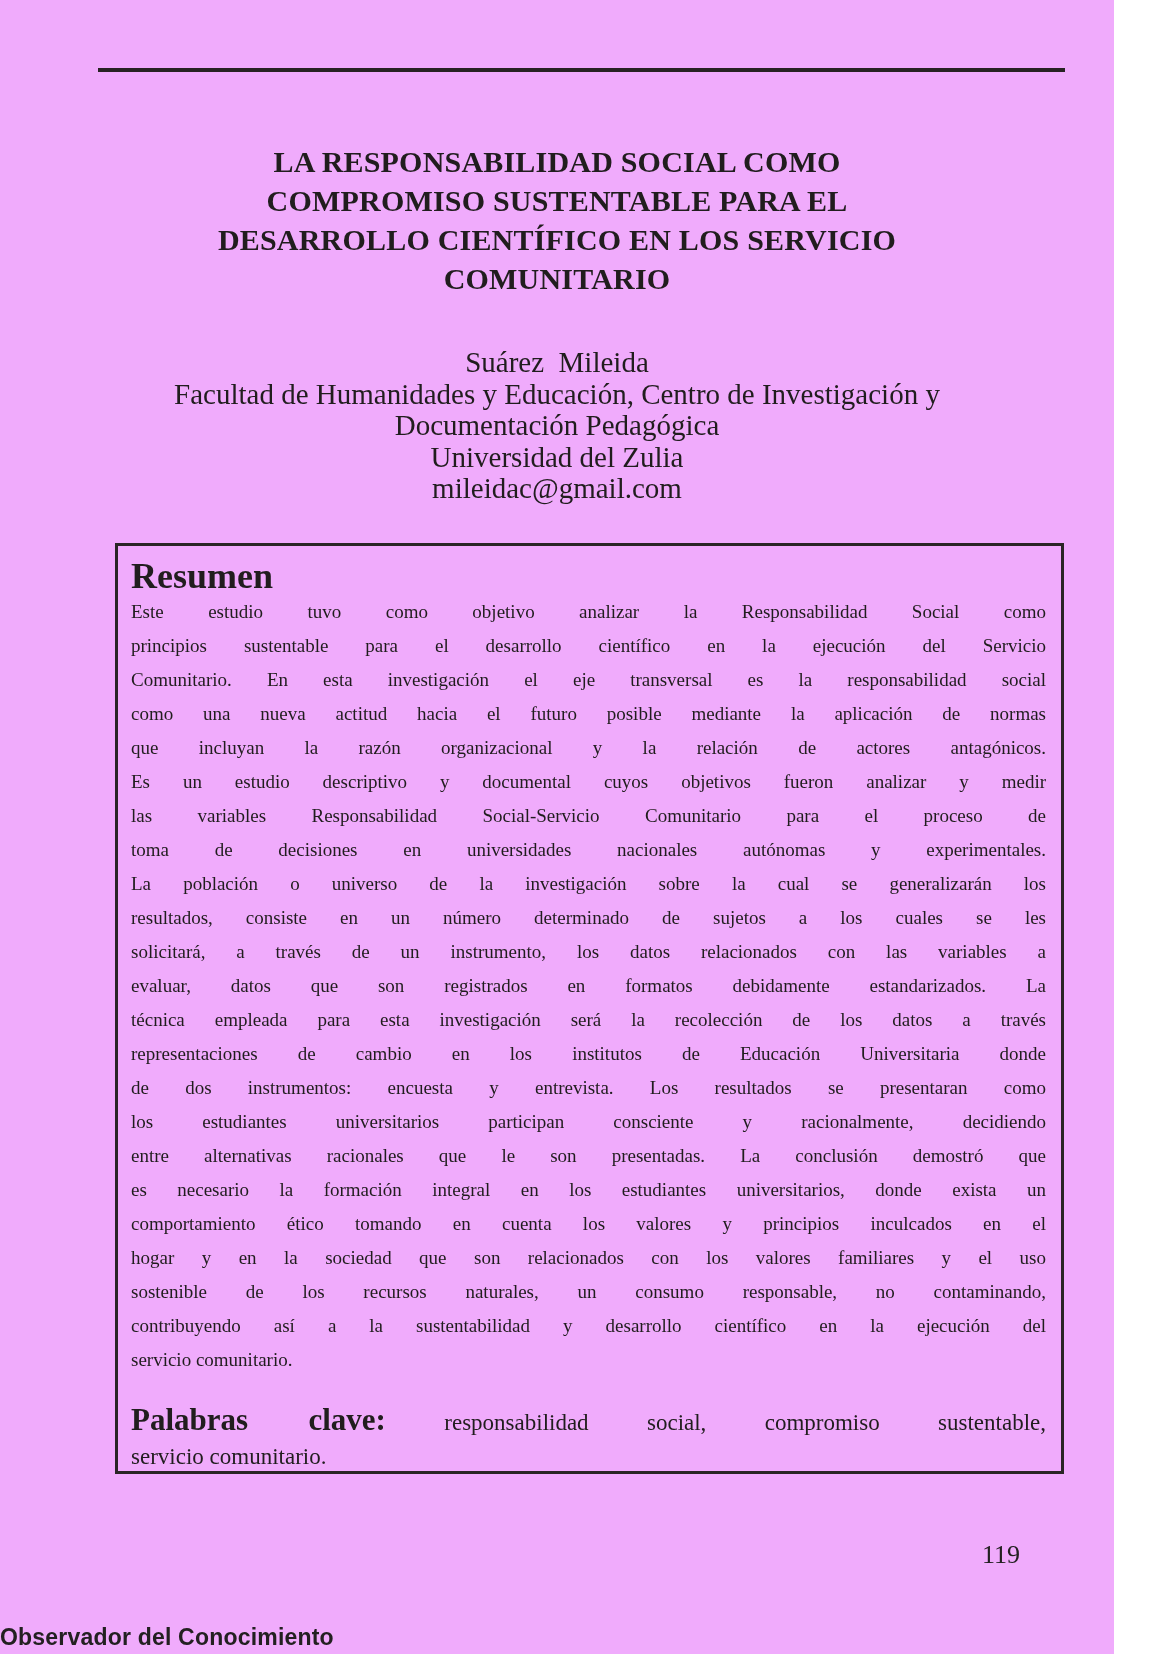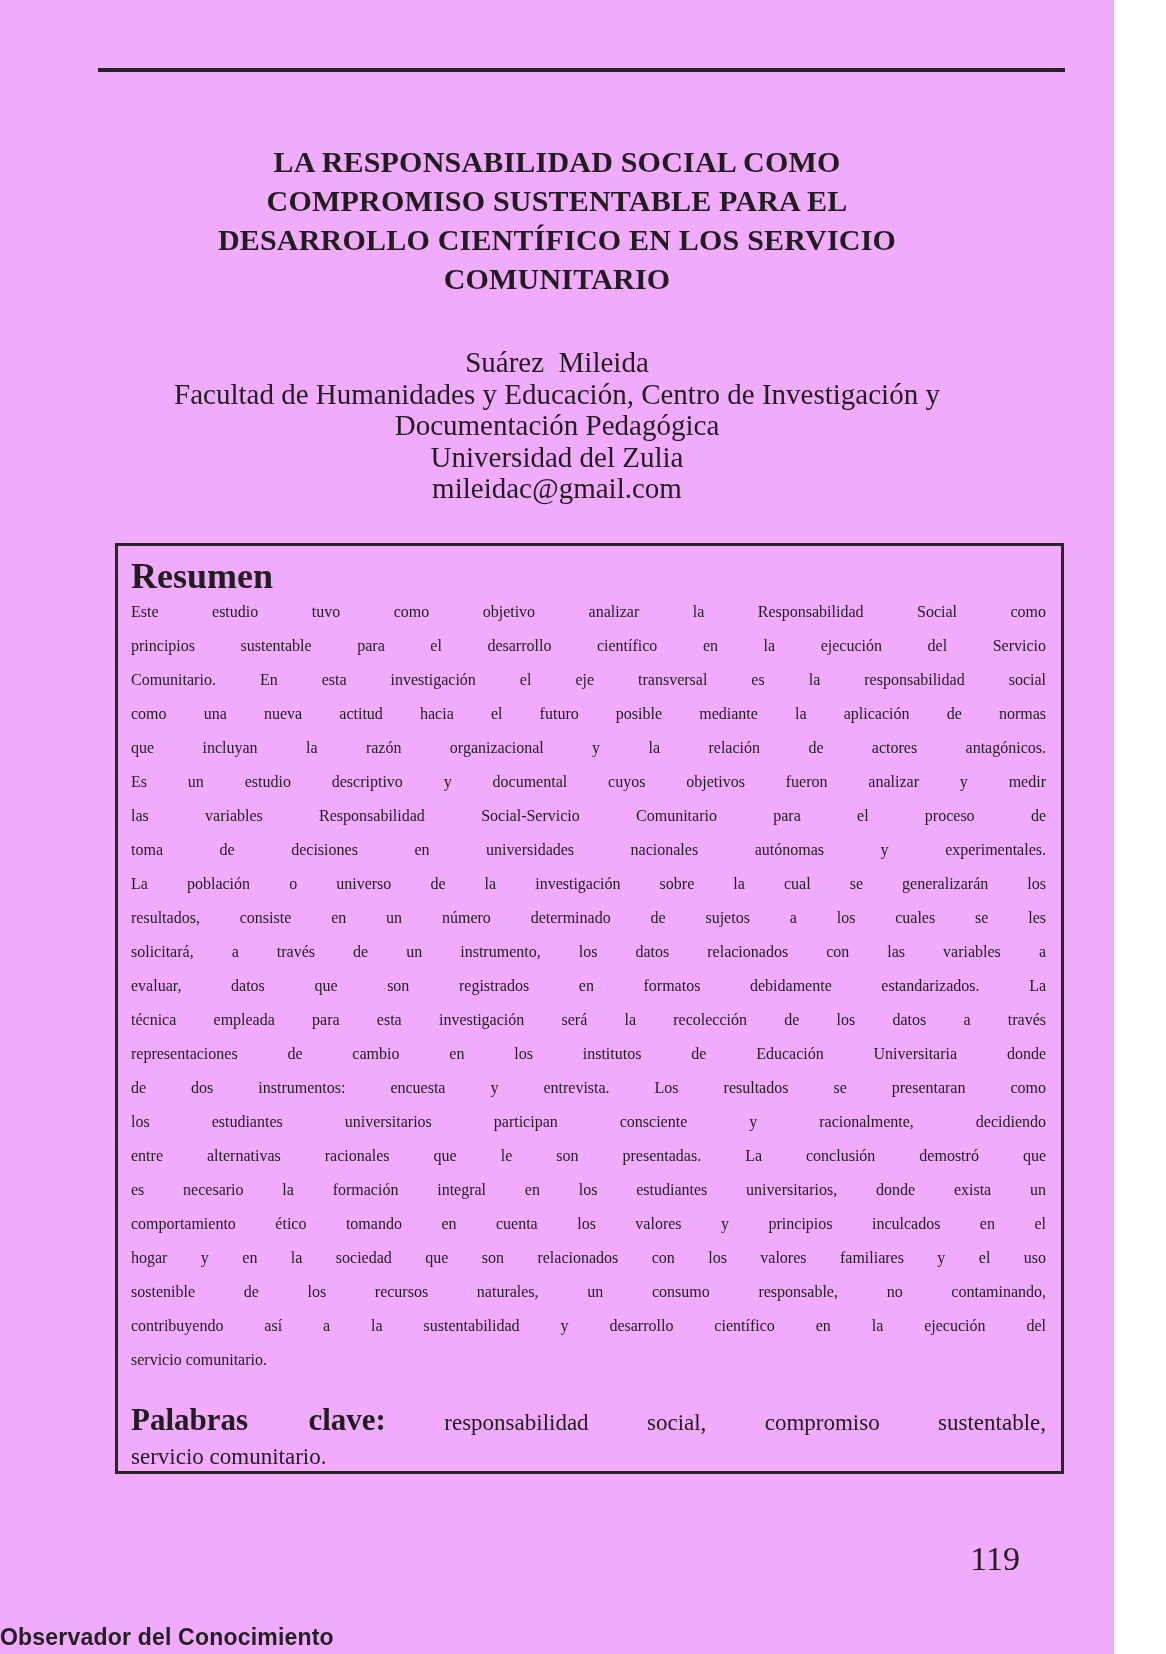--- a/index.html
+++ b/index.html
@@ -57,21 +57,21 @@
     overflow: hidden;
   }
 
   .abstract-heading {
     font-weight: bold;
     font-size: 36px;
     line-height: 37px;
   }
 
   .abstract-body {
-    font-size: 16px;
+    font-size: 19px;
     line-height: 34px;
   }
   .justify-lines .line {
     text-align: justify;
     text-align-last: justify;
     text-justify: inter-word;
   }
   .justify-lines .line:last-child {
     text-align-last: left;
   }
@@ -101,21 +101,21 @@
     font-family: "Liberation Sans", "DejaVu Sans", sans-serif;
     font-weight: bold;
     font-size: 23px;
     letter-spacing: 0.2px;
     color: #232021;
   }
   .footer-page-number {
     position: absolute;
     top: 1540px;
     right: 94px;
-    font-size: 34px;
+    font-size: 26px;
     color: #232021;
   }
 </style>
 </head>
 <body>
 
 <div class="page">
 
   <div class="top-rule"></div>
 

